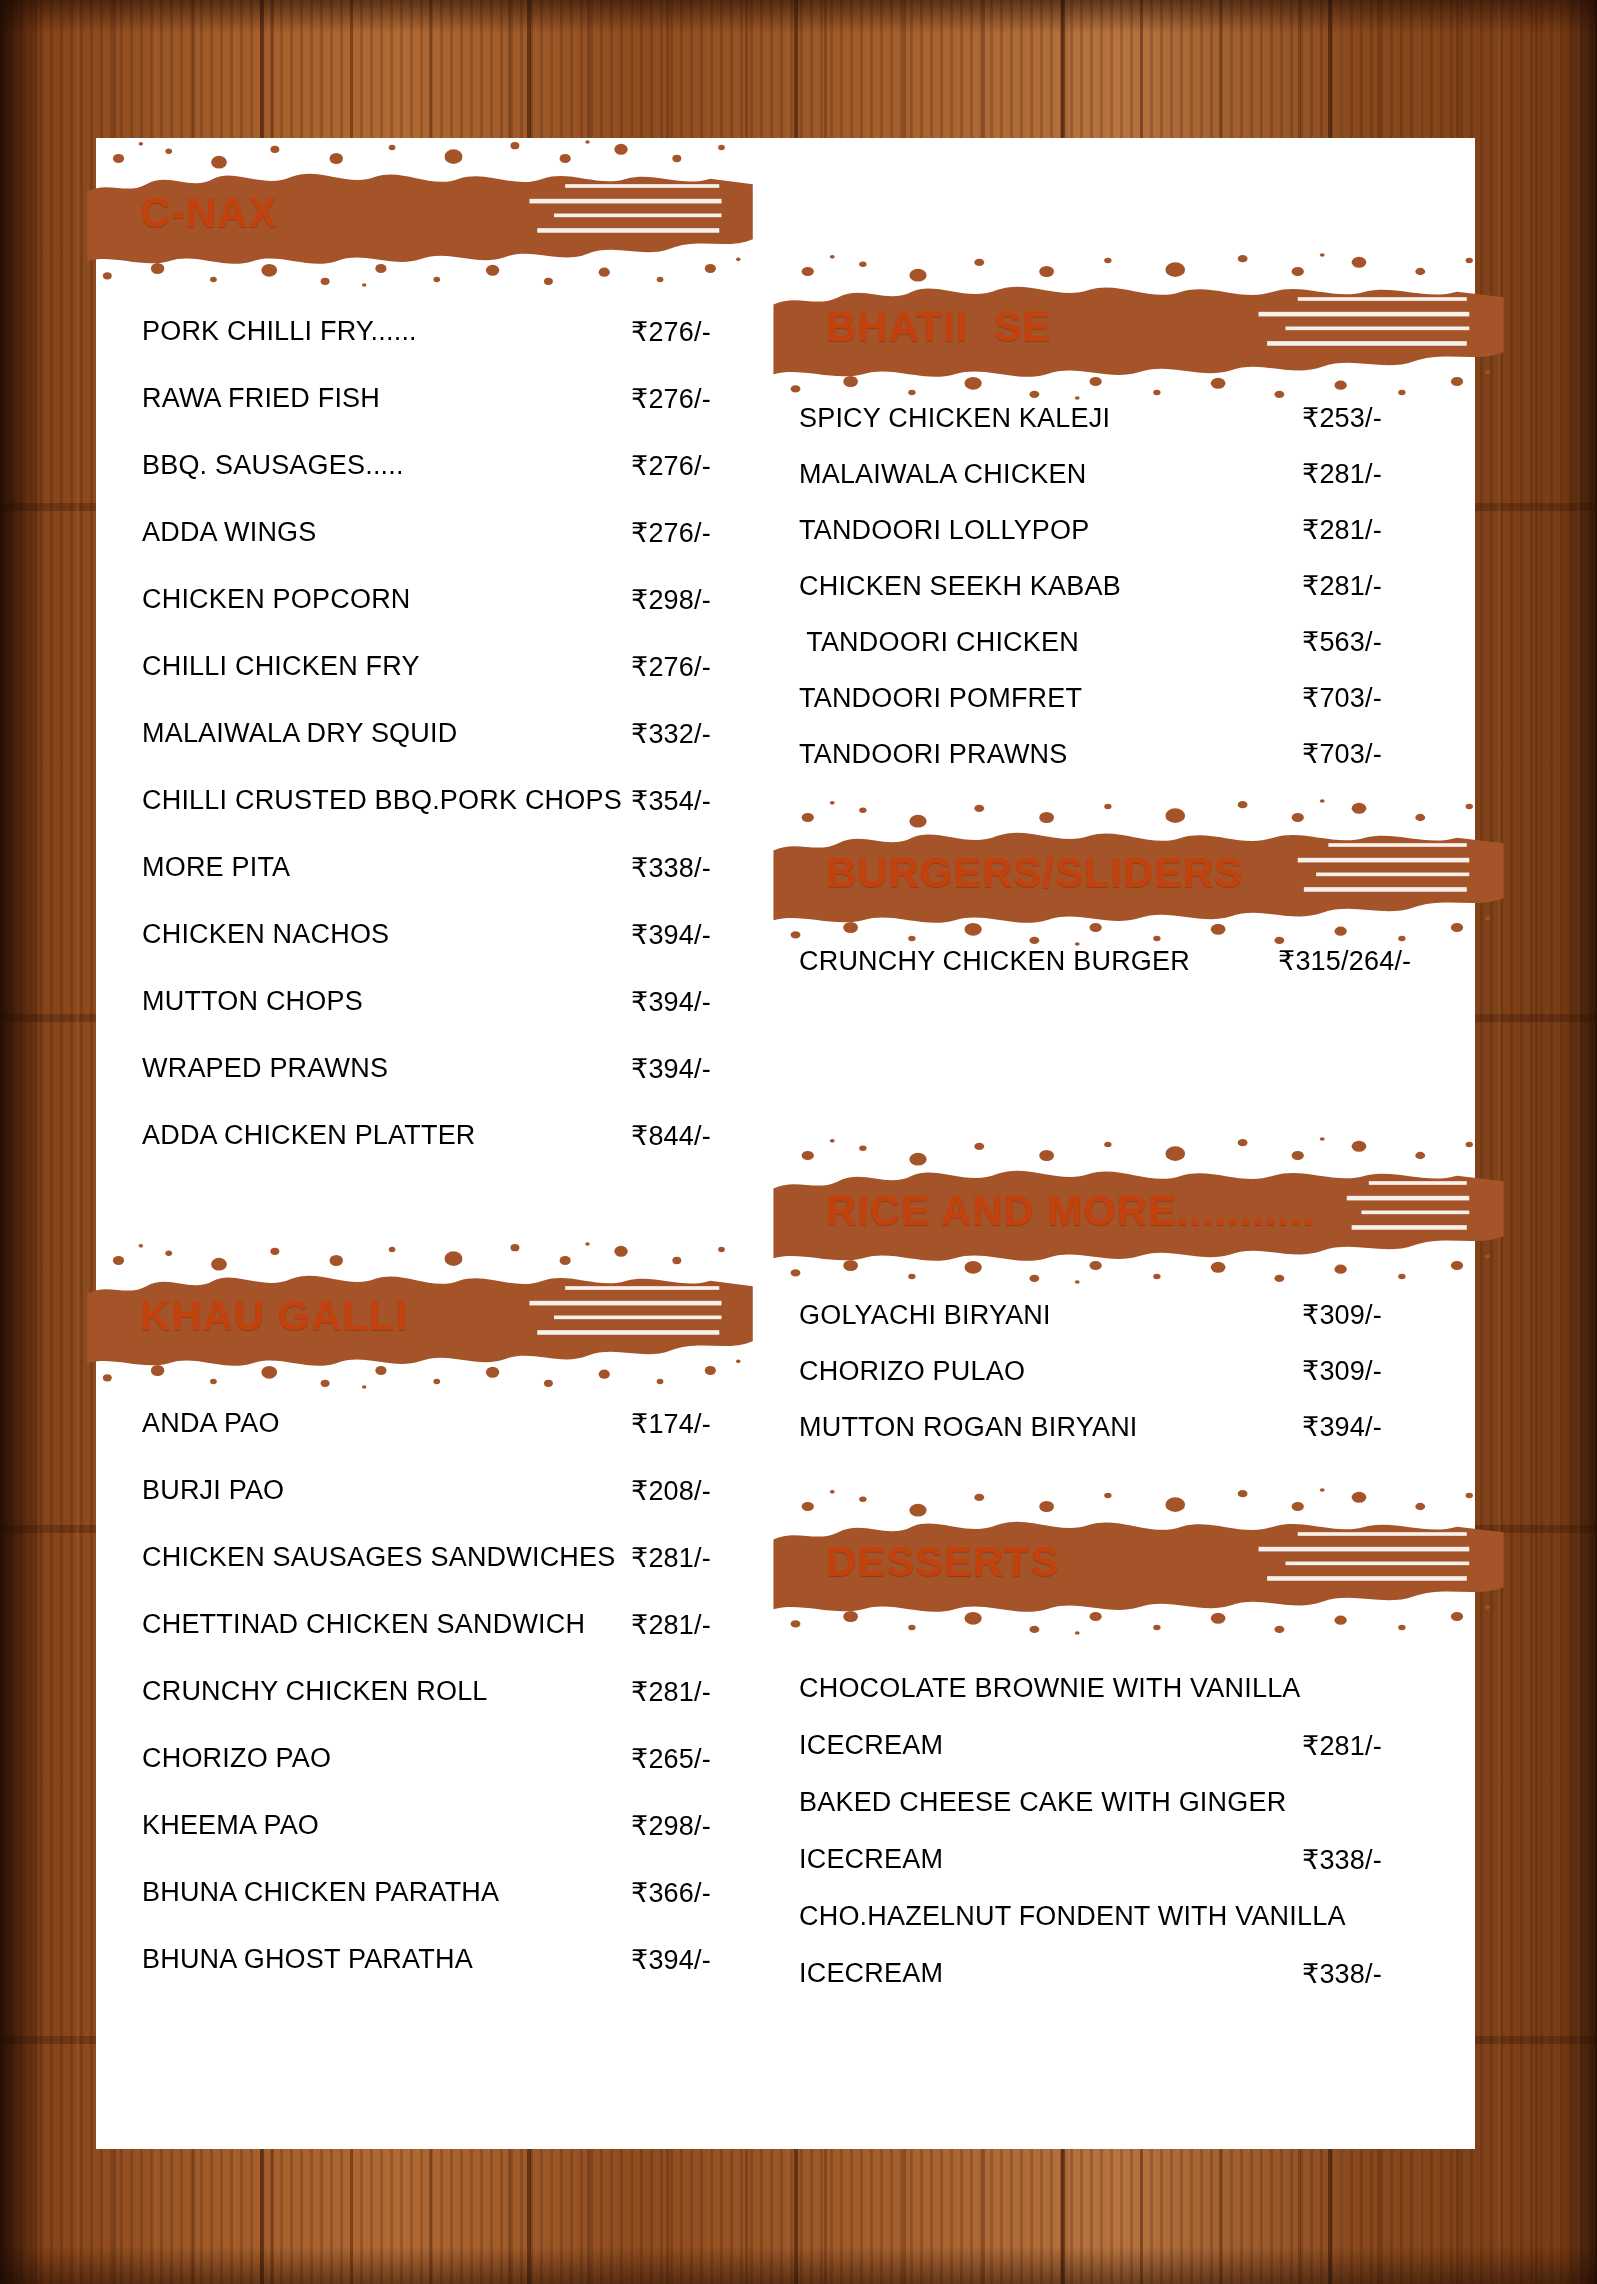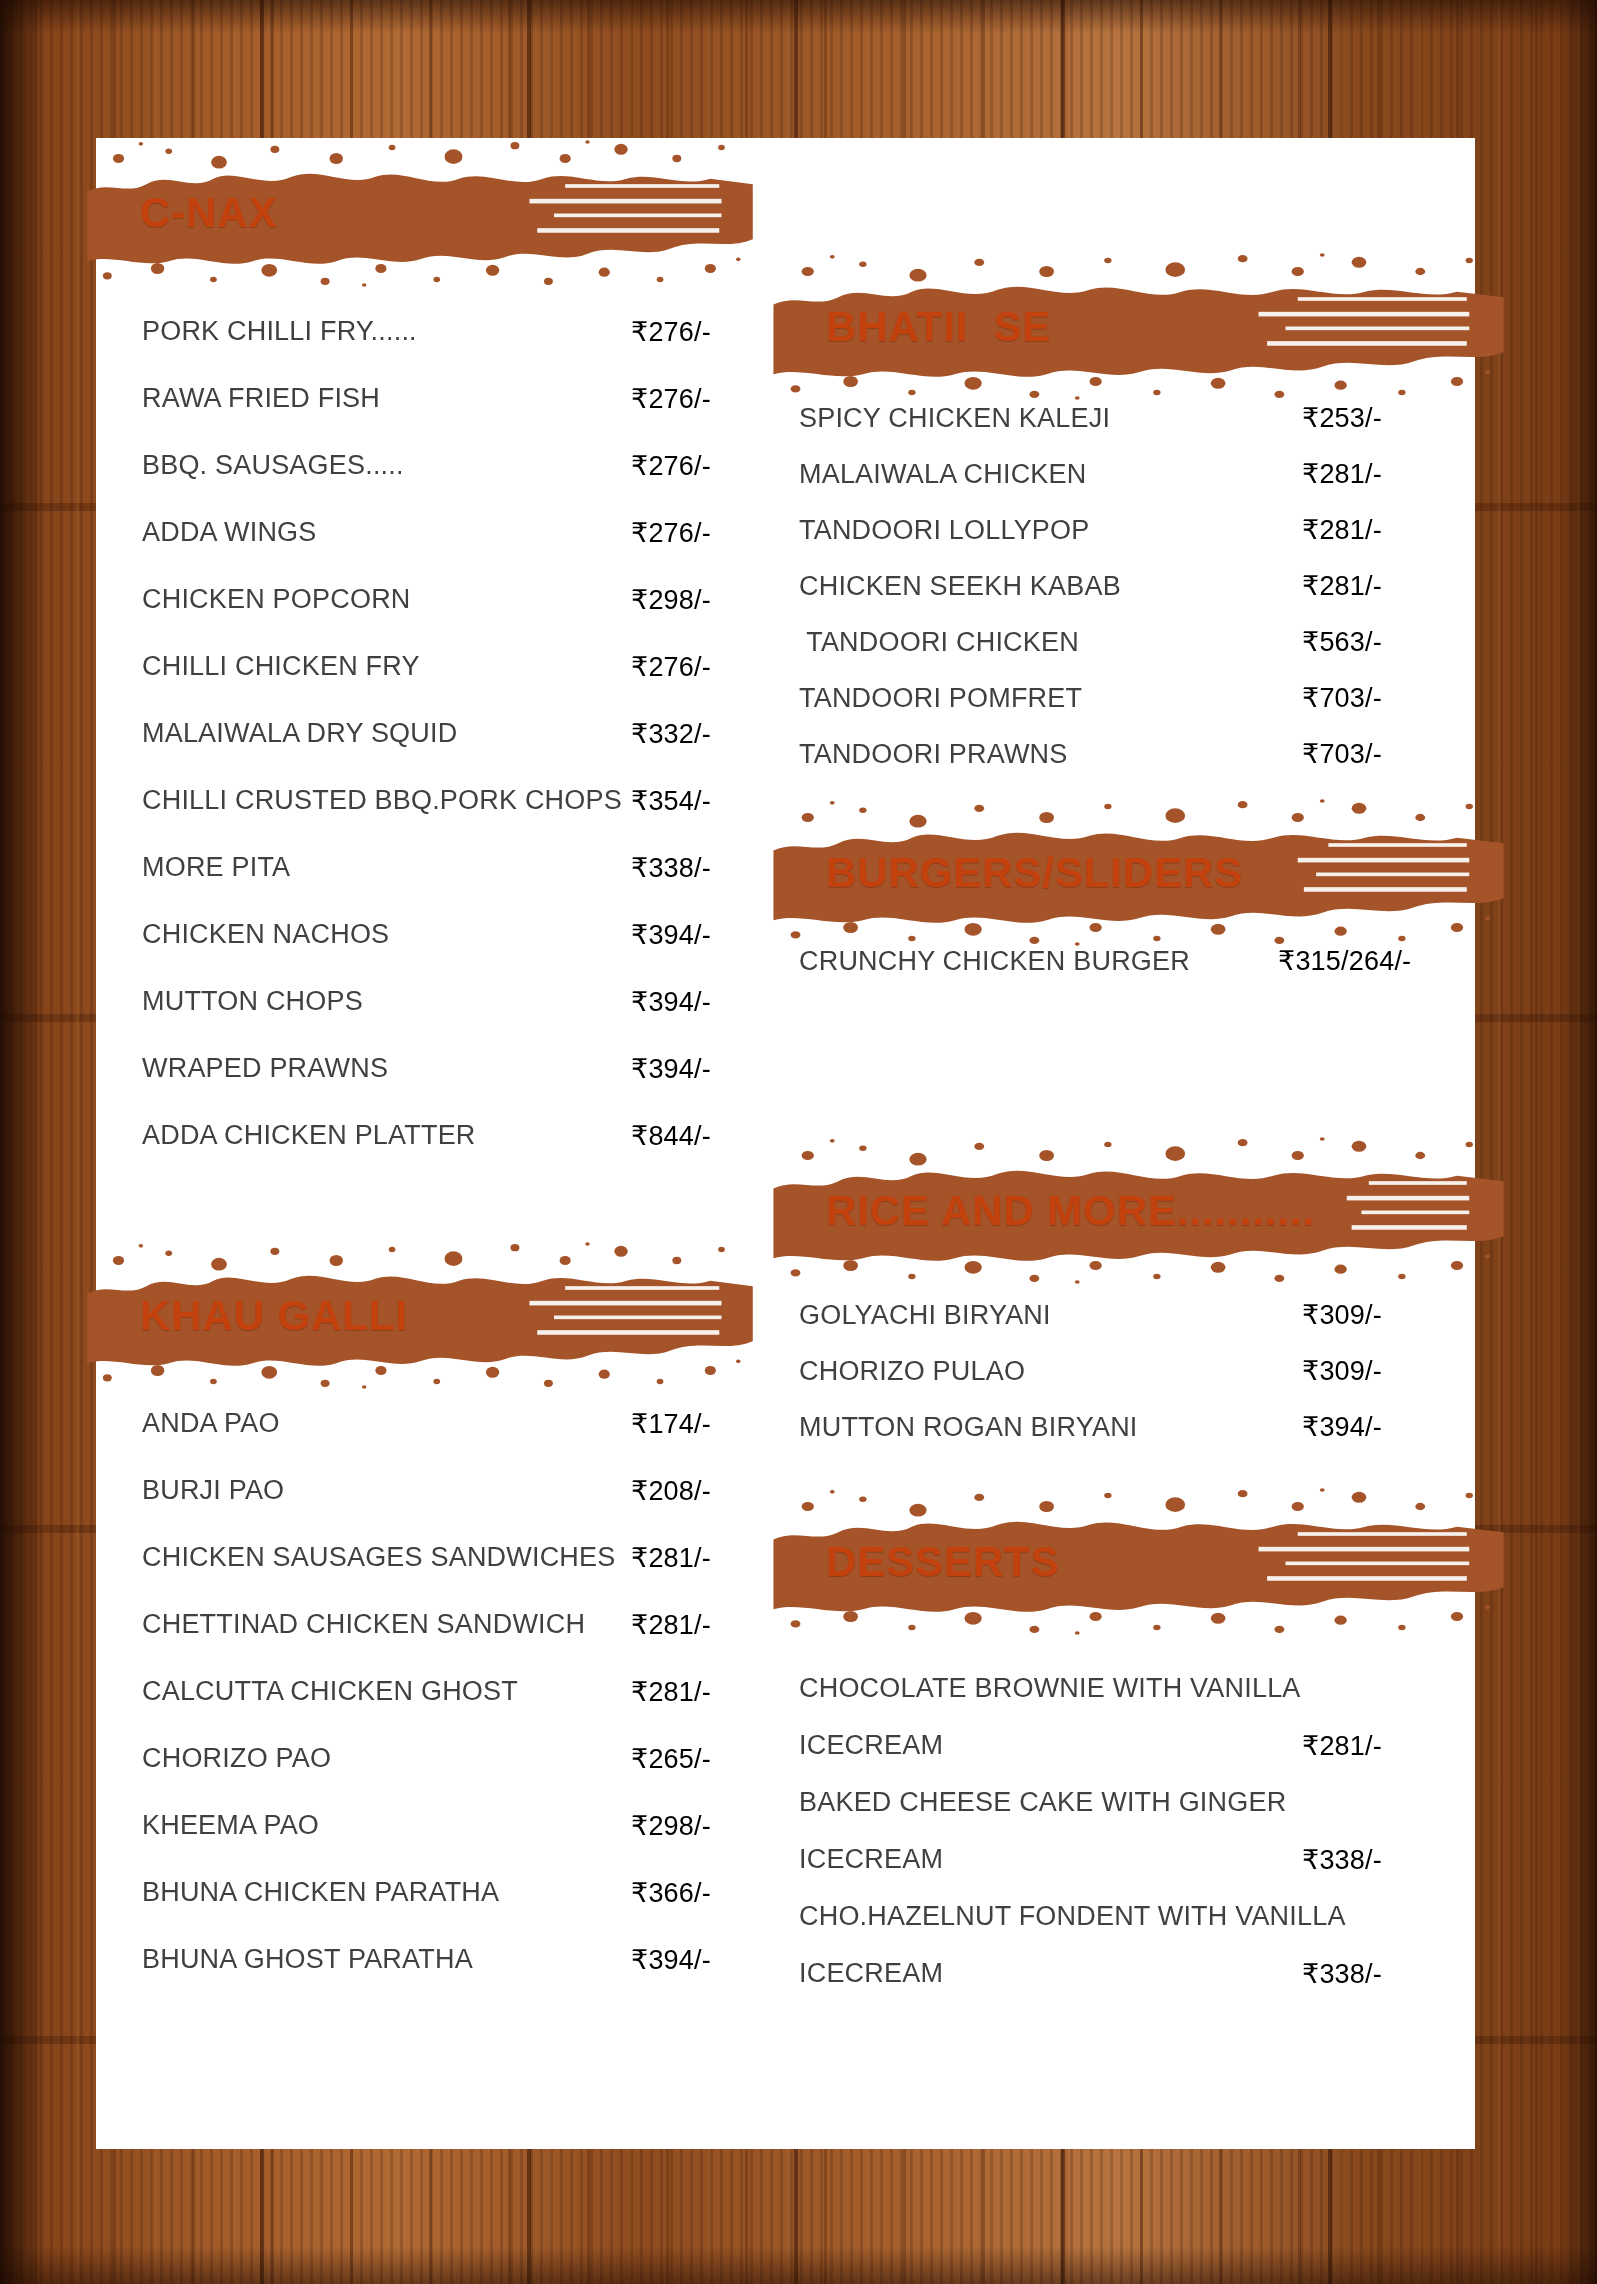--- a/index.html
+++ b/index.html
@@ -46,21 +46,21 @@
   .sp-desserts{left:675px;top:1341px;width:735px;}
   
   .rows{position:absolute;}
   .rows-left {left:46px; width:606px;}
   .rows-right{left:703px;width:661px;}
   .row{position:relative;display:flex;align-items:center;}
   .rows-left  .row{height:67px;}
   .rows-right .row{height:56px;}
   .rows-desserts .row{height:57px;}
   .row .nm{
-    position:absolute;left:0;color:#404040;font-size:27px;letter-spacing:0.2px;white-space:pre;
+    position:absolute;left:0;color:#000000;font-size:27px;letter-spacing:0.2px;white-space:pre;
   }
   .row .pr{
     position:absolute;color:#000000;font-size:27px;letter-spacing:0.2px;white-space:pre;
   }
   .rows-left  .row .pr{left:489px;}
   .rows-right .row .pr{left:503px;}
   .rows-burgers .row .pr{left:479px;}
   .sec-cnax    {top:160px;}
   .sec-khau    {top:1252px;}
   .sec-bhatii  {top:252px;}
@@ -228,21 +228,21 @@
         </div>
       <div class="row">
           <span class="nm">CHICKEN SAUSAGES SANDWICHES</span>
           <span class="pr">₹281/-</span>
         </div>
       <div class="row">
           <span class="nm">CHETTINAD CHICKEN SANDWICH</span>
           <span class="pr">₹281/-</span>
         </div>
       <div class="row">
-          <span class="nm">CALCUTTA CHICKEN GHOST</span>
+          <span class="nm">CRUNCHY CHICKEN ROLL</span>
           <span class="pr">₹281/-</span>
         </div>
       <div class="row">
           <span class="nm">CHORIZO PAO</span>
           <span class="pr">₹265/-</span>
         </div>
       <div class="row">
           <span class="nm">KHEEMA PAO</span>
           <span class="pr">₹298/-</span>
         </div>

